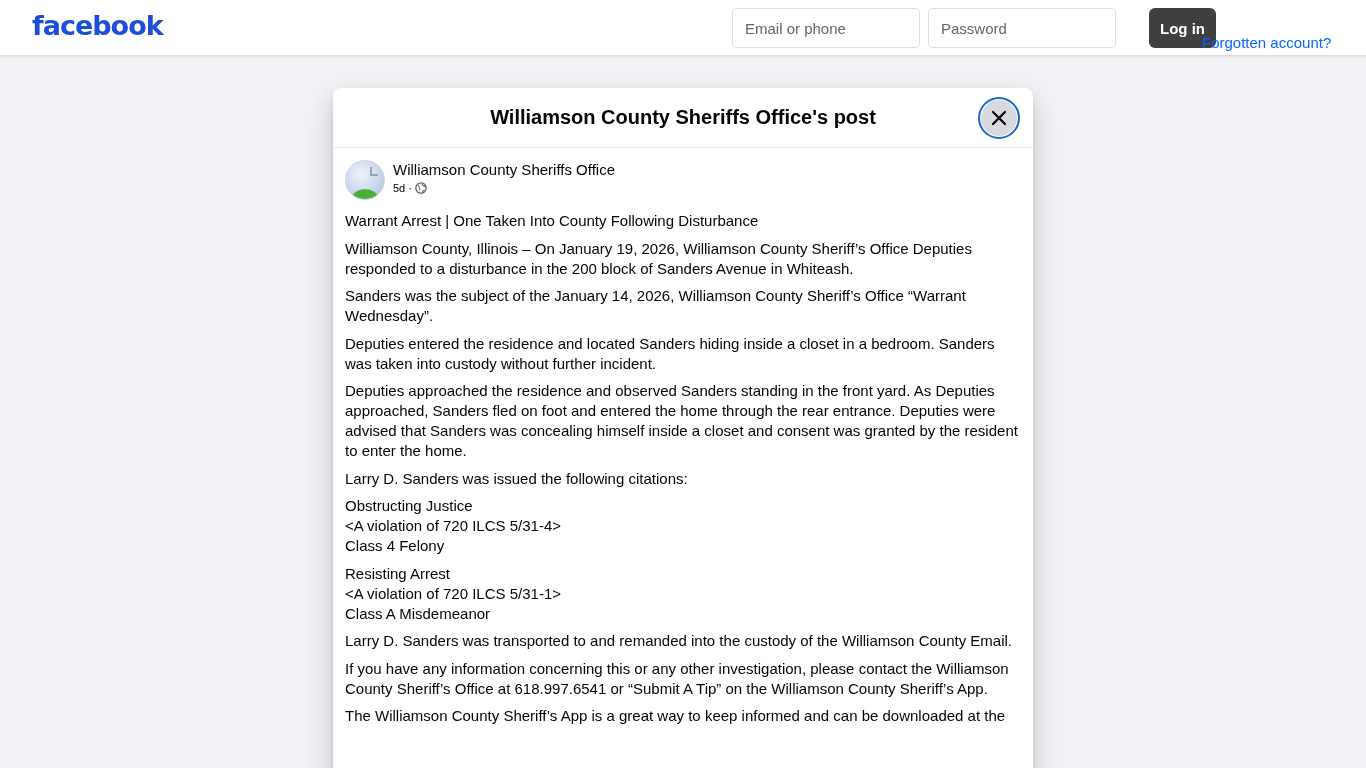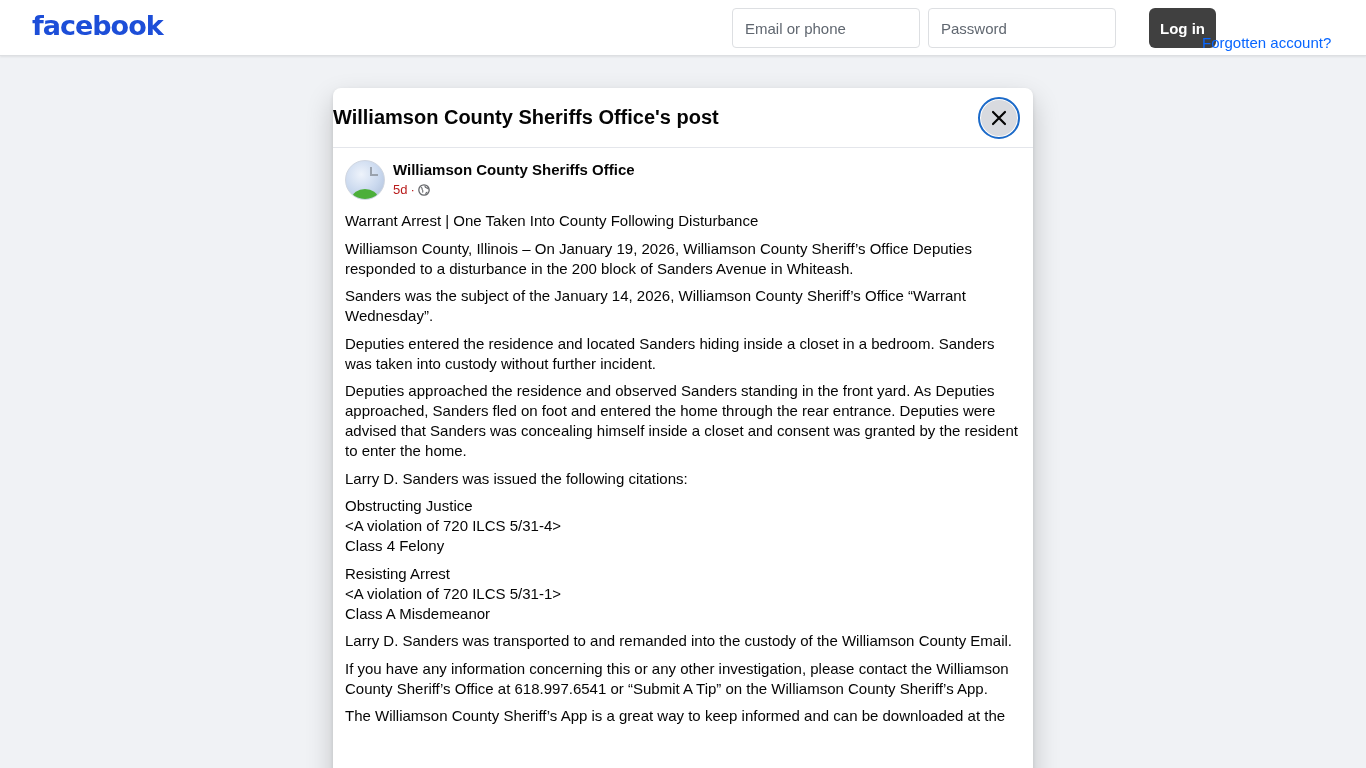--- a/index.html
+++ b/index.html
@@ -49,21 +49,21 @@
   .dialog {
     position: absolute; left: 333px; top: 88px; width: 700px; height: 700px;
     background: #ffffff;
     border-radius: 8px 8px 0 0;
     box-shadow: 0 12px 28px rgba(0,0,0,0.2), 0 2px 4px rgba(0,0,0,0.1);
     overflow: hidden;
   }
   .dialog-header {
     height: 60px; border-bottom: 1px solid #e4e6eb;
     position: relative;
-    display: flex; align-items: center; justify-content: flex-start;
+    display: flex; align-items: center; justify-content: center;
   }
   .dialog-title {
     font-size: 20px; font-weight: bold; color: #050505;
   }
   .close-btn {
     position: absolute; right: 13px; top: 9px;
     width: 42px; height: 42px; border-radius: 50%;
     background: #d8dadf;
     border: 2px solid #1b6ac9;
     box-shadow: 0 0 0 1px #ffffff inset;
@@ -80,22 +80,22 @@
   }
   .avatar .hill {
     position: absolute; left: 6px; bottom: -8px; width: 26px; height: 18px;
     background: #4caf3a; border-radius: 50% 50% 0 0;
   }
   .avatar .corner {
     position: absolute; right: 6px; top: 6px; width: 8px; height: 9px;
     border-left: 2px solid #9aa2ad; border-bottom: 2px solid #9aa2ad;
   }
   .post-meta { margin-left: 8px; }
-  .author { font-size: 15px; font-weight: bold; color: #050505; line-height: 18px; margin-top: 1px; }
-  .subline { font-size: 13px; color: #b91c1c; display: flex; align-items: center; margin-top: 3px; }
+  .author { font-size: 15px; font-weight: normal; color: #050505; line-height: 18px; margin-top: 1px; }
+  .subline { font-size: 11px; color: #000000; display: flex; align-items: center; margin-top: 3px; }
   .subline .sep { margin: 0 3px; }
   .post-body {
     margin-top: 7px;
     font-size: 15px; line-height: 20px; color: #050505;
   }
   .post-body p { margin-bottom: 7.5px; }
 </style>
 </head>
 <body>
 

